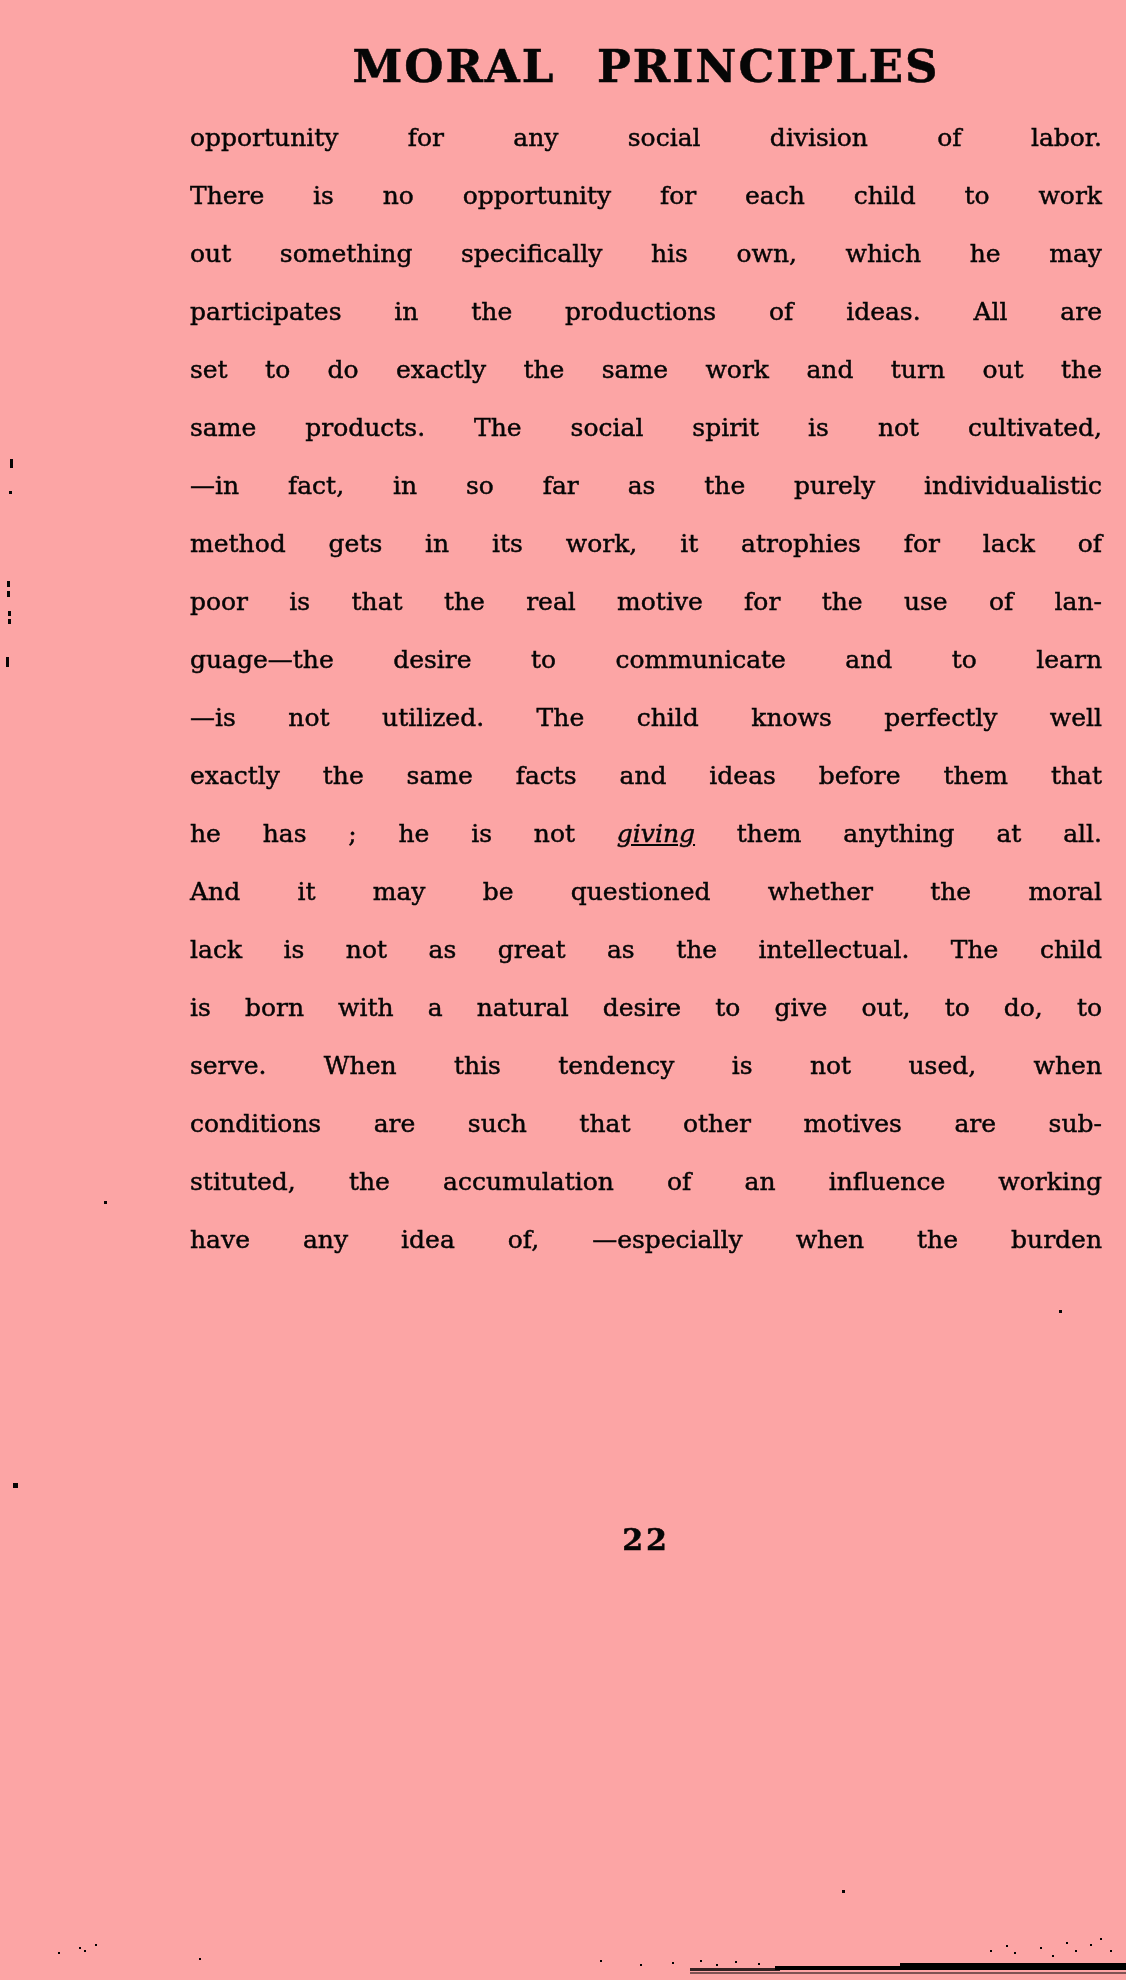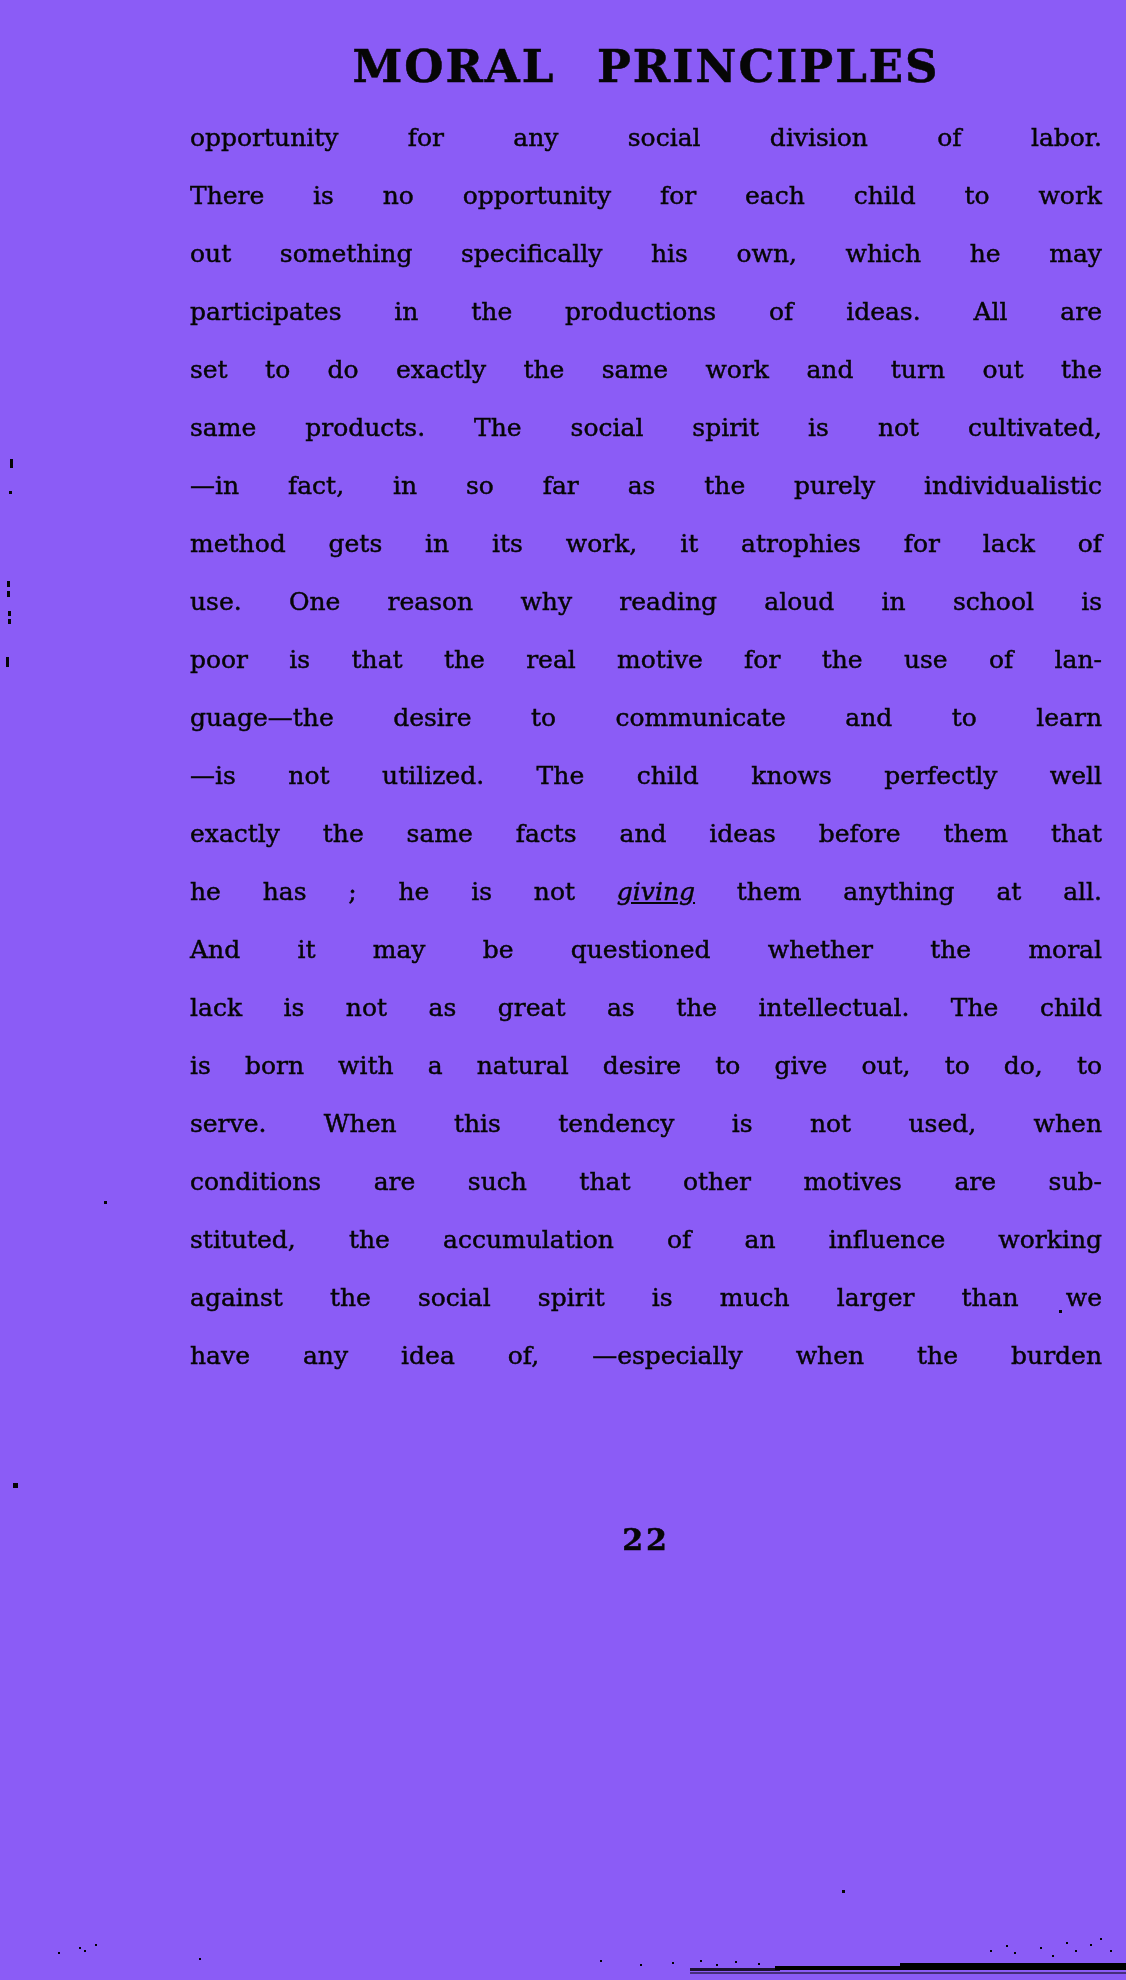--- a/index.html
+++ b/index.html
@@ -2,21 +2,21 @@
 <html><head>
 <meta charset="utf-8">
 <style>
   html,body{margin:0;padding:0;}
   body{
     width:1126px;height:1980px;position:relative;overflow:hidden;
     background:#ffffff;
     font-family:"DejaVu Serif", serif;
     color:#060606;
   }
-  .page{position:absolute;inset:0;background:#8b5cf6;}
+  .page{position:absolute;inset:0;background:#fca5a5;}
   .running-head{
     position:absolute;top:44px;left:190px;width:912px;margin:0;
     text-align:center;font-size:45px;font-weight:bold;line-height:1;
     letter-spacing:2px;word-spacing:24px;
     -webkit-text-stroke:0.5px #060606;
   }
   .body-block{
     position:absolute;top:109px;left:190px;width:912px;
     font-size:25px;line-height:58px;letter-spacing:0;
     -webkit-text-stroke:0.45px #060606;
@@ -55,33 +55,31 @@
 
   <div class="body-block">
     <div class="line">opportunity for any social division of labor.</div>
     <div class="line">There is no opportunity for each child to work</div>
     <div class="line">out something specifically his own, which he may</div>
     <div class="line">participates in the productions of ideas. All are</div>
     <div class="line">set to do exactly the same work and turn out the</div>
     <div class="line">same products. The social spirit is not cultivated,</div>
     <div class="line">—in fact, in so far as the purely individualistic</div>
     <div class="line">method gets in its work, it atrophies for lack of</div>
-    <div class="line">use. One reason why reading aloud in school is</div>
     <div class="line">poor is that the real motive for the use of lan-</div>
     <div class="line">guage—the desire to communicate and to learn</div>
     <div class="line">—is not utilized. The child knows perfectly well</div>
     <div class="line">exactly the same facts and ideas before them that</div>
     <div class="line"><span>he has ; he is not </span><span class="it">giving</span><span> them anything at all.</span></div>
     <div class="line">And it may be questioned whether the moral</div>
     <div class="line">lack is not as great as the intellectual. The child</div>
     <div class="line">is born with a natural desire to give out, to do, to</div>
     <div class="line">serve. When this tendency is not used, when</div>
     <div class="line">conditions are such that other motives are sub-</div>
     <div class="line">stituted, the accumulation of an influence working</div>
-    <div class="line">against the social spirit is much larger than we</div>
     <div class="line">have any idea of, —especially when the burden</div>
   </div>
 
   <div class="folio">22</div>
 
   <div class="speck" style="left:10px;top:459px;width:3px;height:9px;"></div>
   <div class="speck" style="left:9px;top:491px;width:3px;height:3px;"></div>
   <div class="speck" style="left:7px;top:581px;width:3px;height:6px;"></div>
   <div class="speck" style="left:7px;top:591px;width:3px;height:6px;"></div>
   <div class="speck" style="left:8px;top:611px;width:3px;height:5px;"></div>

